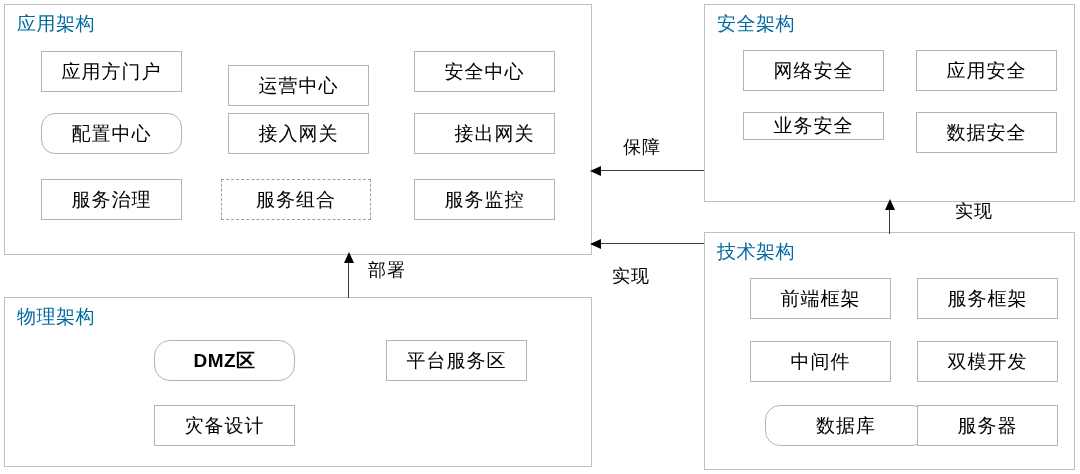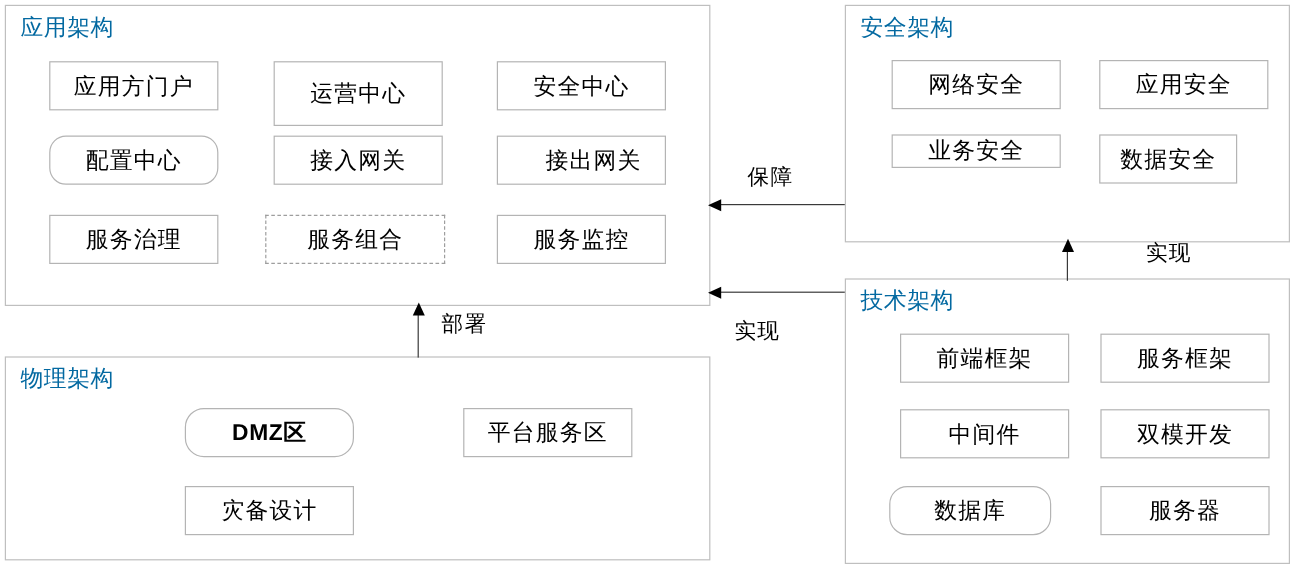--- a/index.html
+++ b/index.html
@@ -91,21 +91,21 @@
 </style>
 </head>
 <body>
 
 <div id="canvas">
 
   <div class="container" style="left:4px; top:4px; width:588px; height:251px;">
     <div class="container-title">应用架构</div>
 
     <div class="node" style="left:36px; top:46px; width:141px; height:41px;">应用方门户</div>
-    <div class="node" style="left:223px; top:46px; width:141px; height:54px;">运营中心</div>
+    <div class="node" style="left:223px; top:60px; width:141px; height:41px;">运营中心</div>
     <div class="node" style="left:409px; top:46px; width:141px; height:41px;">安全中心</div>
 
     <div class="node" style="left:36px; top:108px; width:141px; height:41px;border-radius:14px;">配置中心</div>
     <div class="node" style="left:223px; top:108px; width:141px; height:41px;">接入网关</div>
     <div class="node" style="left:409px; top:108px; width:141px; height:41px;padding-left:20px;">接出网关</div>
 
     <div class="node" style="left:36px; top:174px; width:141px; height:41px;">服务治理</div>
     <div class="node dashed" style="left:216px; top:174px; width:150px; height:41px;">服务组合</div>
     <div class="node" style="left:409px; top:174px; width:141px; height:41px;">服务监控</div>
   </div>
@@ -119,33 +119,33 @@
     <div class="node" style="left:149px; top:107px; width:141px; height:41px;">灾备设计</div>
   </div>
 
   <div class="container" style="left:704px; top:4px; width:371px; height:198px;">
     <div class="container-title">安全架构</div>
 
     <div class="node" style="left:38px; top:45px; width:141px; height:41px;">网络安全</div>
     <div class="node" style="left:211px; top:45px; width:141px; height:41px;">应用安全</div>
 
     <div class="node" style="left:38px; top:107px; width:141px; height:28px;">业务安全</div>
-    <div class="node" style="left:211px; top:107px; width:115px; height:41px;">数据安全</div>
+    <div class="node" style="left:211px; top:107px; width:141px; height:41px;">数据安全</div>
   </div>
 
   <div class="container" style="left:704px; top:232px; width:371px; height:238px;">
     <div class="container-title">技术架构</div>
 
     <div class="node" style="left:45px; top:45px; width:141px; height:41px;">前端框架</div>
     <div class="node" style="left:212px; top:45px; width:141px; height:41px;">服务框架</div>
 
     <div class="node" style="left:45px; top:108px; width:141px; height:41px;">中间件</div>
     <div class="node" style="left:212px; top:108px; width:141px; height:41px;">双模开发</div>
 
-    <div class="node" style="left:36px; top:172px; width:135px; height:41px;border-radius:15px;">数据库</div>
+    <div class="node" style="left:60px; top:172px; width:162px; height:41px;border-radius:15px;">数据库</div>
     <div class="node" style="left:212px; top:172px; width:141px; height:41px;">服务器</div>
   </div>
 
   <div class="edge-line edge-h" style="left:600px; top:170px; width:104px;"></div>
   <div class="arrowhead arrow-left" style="left:590px; top:166px;"></div>
   <div class="edge-label" style="left:623px; top:135px;">保障</div>
 
   <div class="edge-line edge-h" style="left:600px; top:243px; width:104px;"></div>
   <div class="arrowhead arrow-left" style="left:590px; top:239px;"></div>
   <div class="edge-label" style="left:612px; top:264px;">实现</div>

